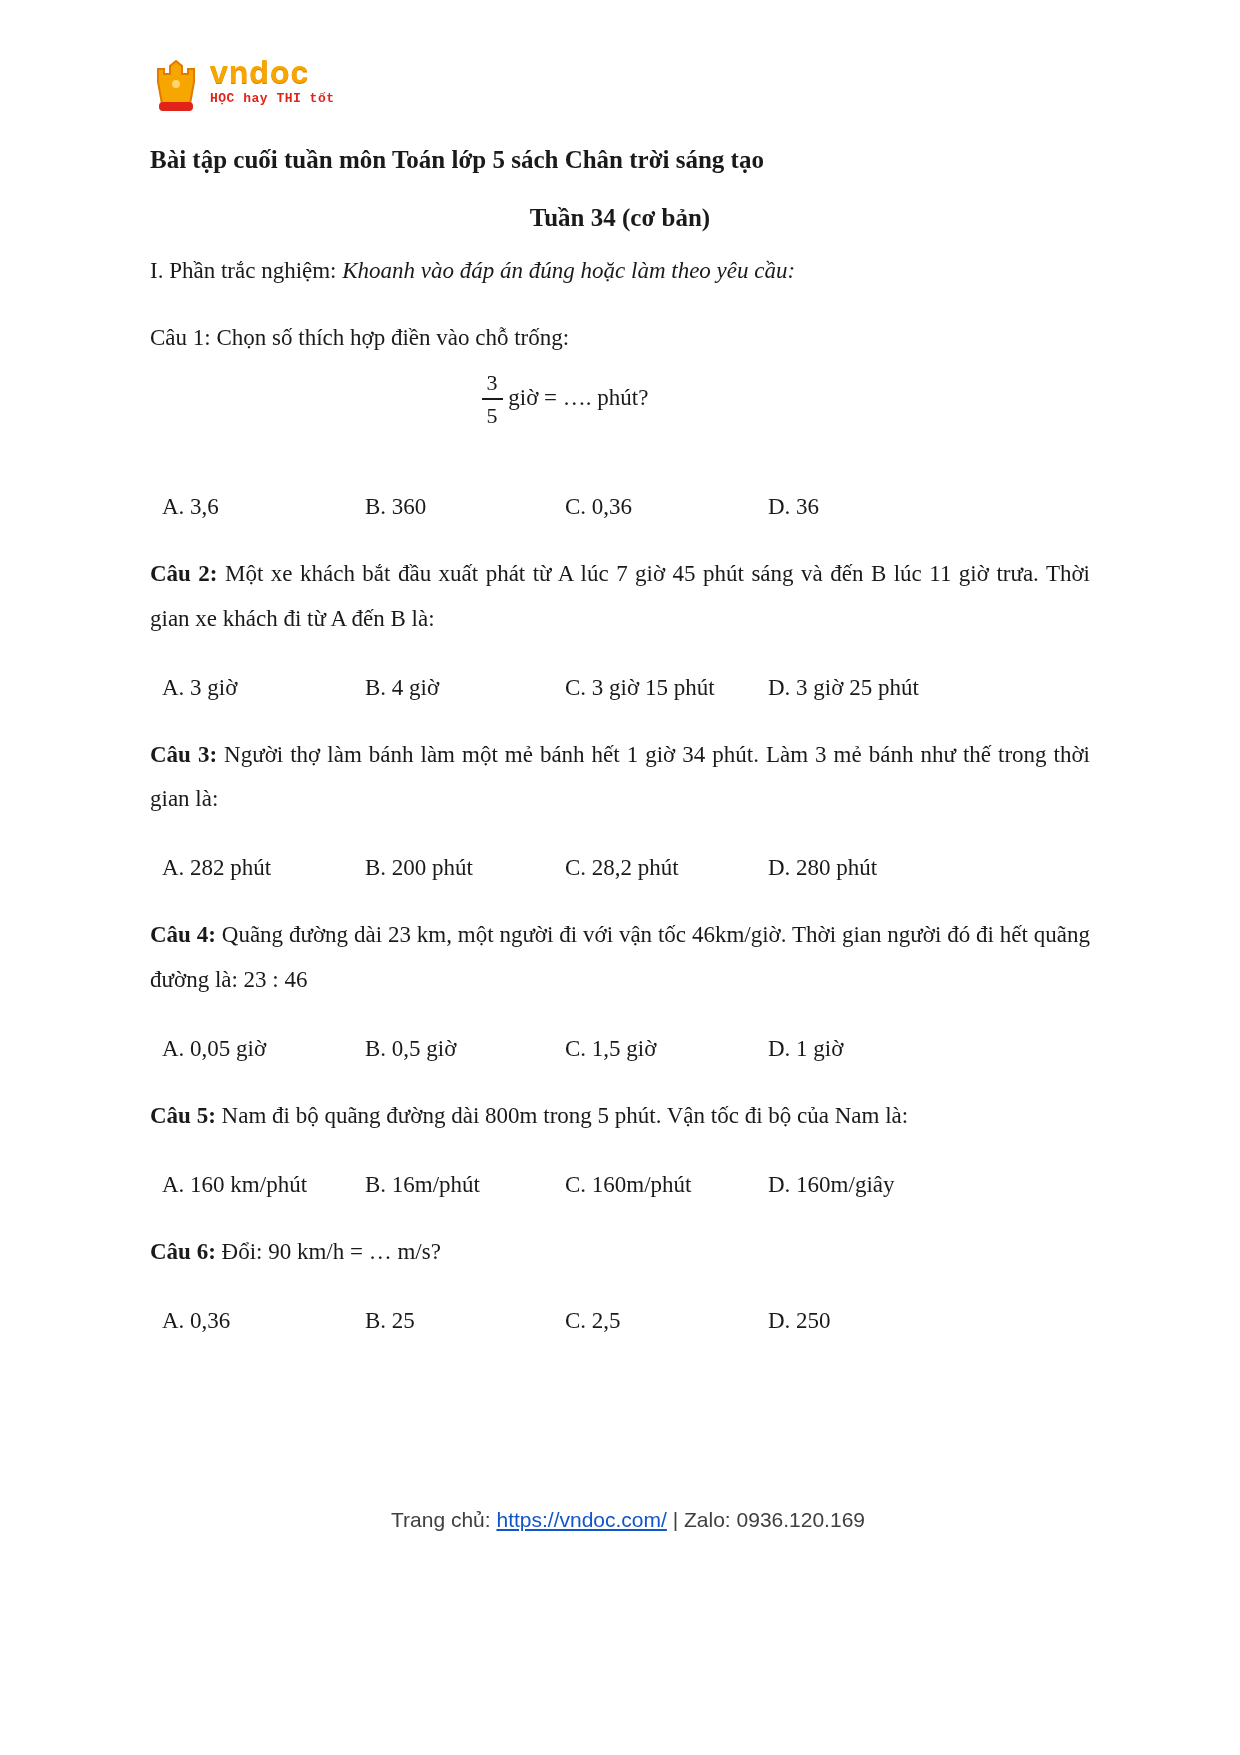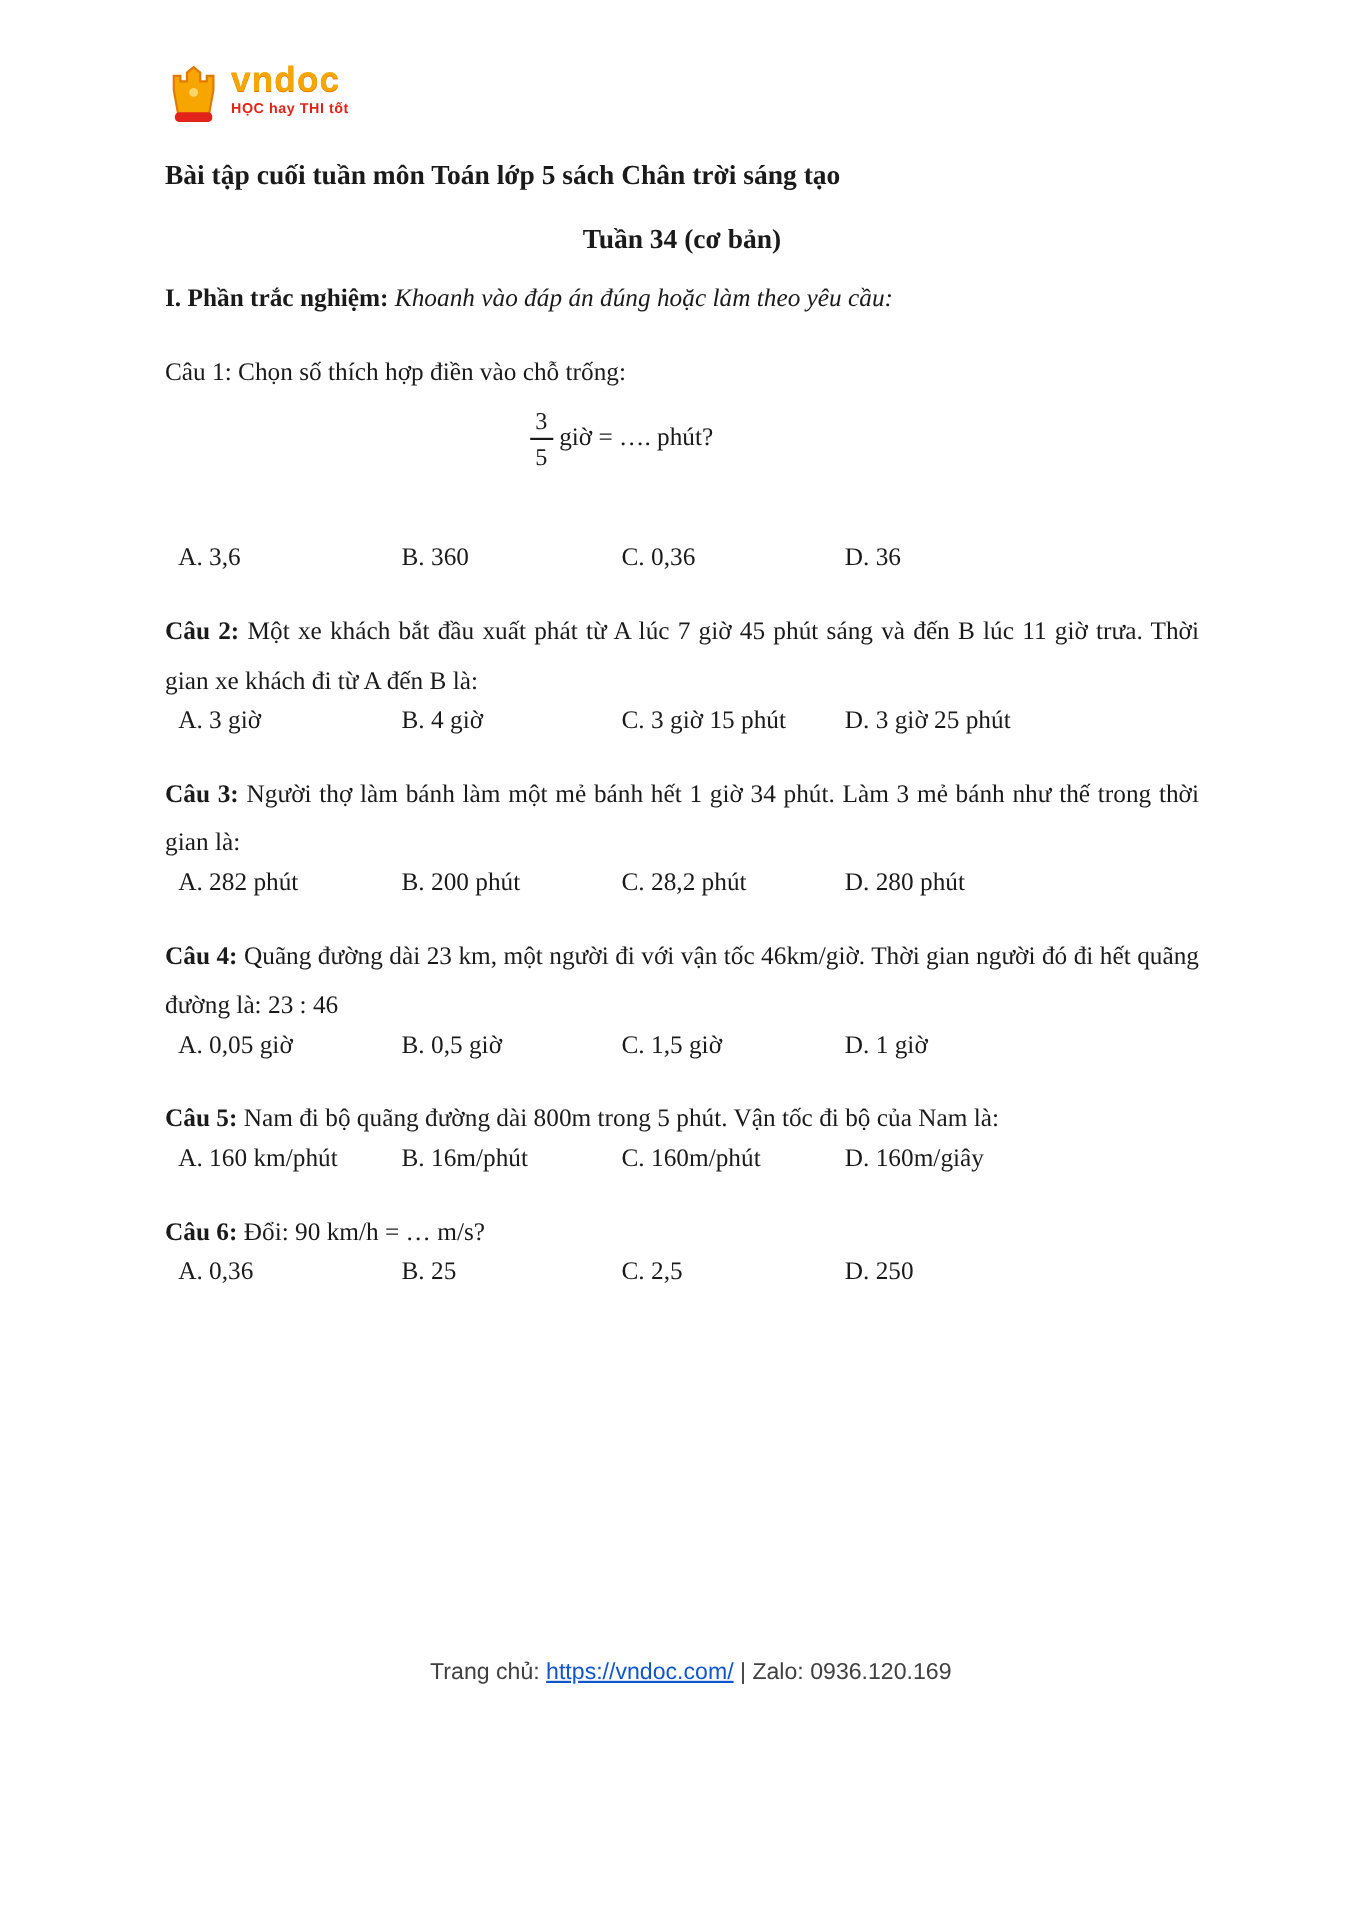--- a/index.html
+++ b/index.html
@@ -9,44 +9,44 @@
 
   .page { position: relative; width: 1240px; height: 1721px; padding: 56px 150px 0 150px; }
 
   
   .logo { display: flex; align-items: flex-start; gap: 8px; height: 62px; }
   .logo-icon { display: inline-flex; margin-top: 2px; }
   .logo-text { display: flex; flex-direction: column; line-height: 1; }
   .brand { font-family: "Liberation Sans", sans-serif; font-weight: bold;
            font-size: 32px; color: #F7A600; letter-spacing: 1px;
            text-shadow: 0 1px 0 #e07b00; }
-  .tagline { font-family: Liberation Sans, sans-serif; font-weight: bold;
+  .tagline { font-family: Liberation Mono, monospace; font-weight: bold;
              font-size: 13px; color: #E2231A; margin-top: 4px; letter-spacing: .5px; }
 
   
   .title { margin-top: 28px; font-weight: bold; font-size: 25px; }
   .subtitle { margin-top: 30px; text-align: center; font-weight: bold; font-size: 25px; }
 
   .section { margin-top: 26px; font-size: 23px; }
-  .section .b { font-weight: bold; text-align: right; }
+  .section .b { font-weight: normal; text-align: right; }
   .section .i { font-style: italic; }
 
   
   .q { margin-top: 32px; font-size: 23px; line-height: 1.95; text-align: justify; }
   .q .qlabel { font-weight: bold; }
   .q .qlabel.plain { font-weight: normal; }
 
   .equation { margin-top: 8px; text-align: center; font-size: 23px; padding-right: 110px; }
   .frac { display: inline-flex; flex-direction: column; align-items: center;
           vertical-align: middle; line-height: 1.25; font-size: 22px; }
   .frac .num { border-bottom: 2px solid #1a1a1a; padding: 0 5px 2px; }
   .frac .den { padding-top: 2px; }
   .eqrest { margin-left: 0; }
 
-  .options { display: grid;
+  .options { margin-top: 33px; display: grid;
              grid-template-columns: 203px 200px 203px auto;
              padding-left: 12px; font-size: 23px; }
   .options.after-eq { margin-top: 64px; }
   .opt { white-space: nowrap; }
 
   
   .footer { position: absolute; left: 16px; right: 0; top: 1508px; text-align: center;
             font-family: "Liberation Sans", sans-serif; font-size: 21px; color: #404040; }
   .footer .link { color: #1155CC; text-decoration: underline; cursor: pointer; }
 </style>

